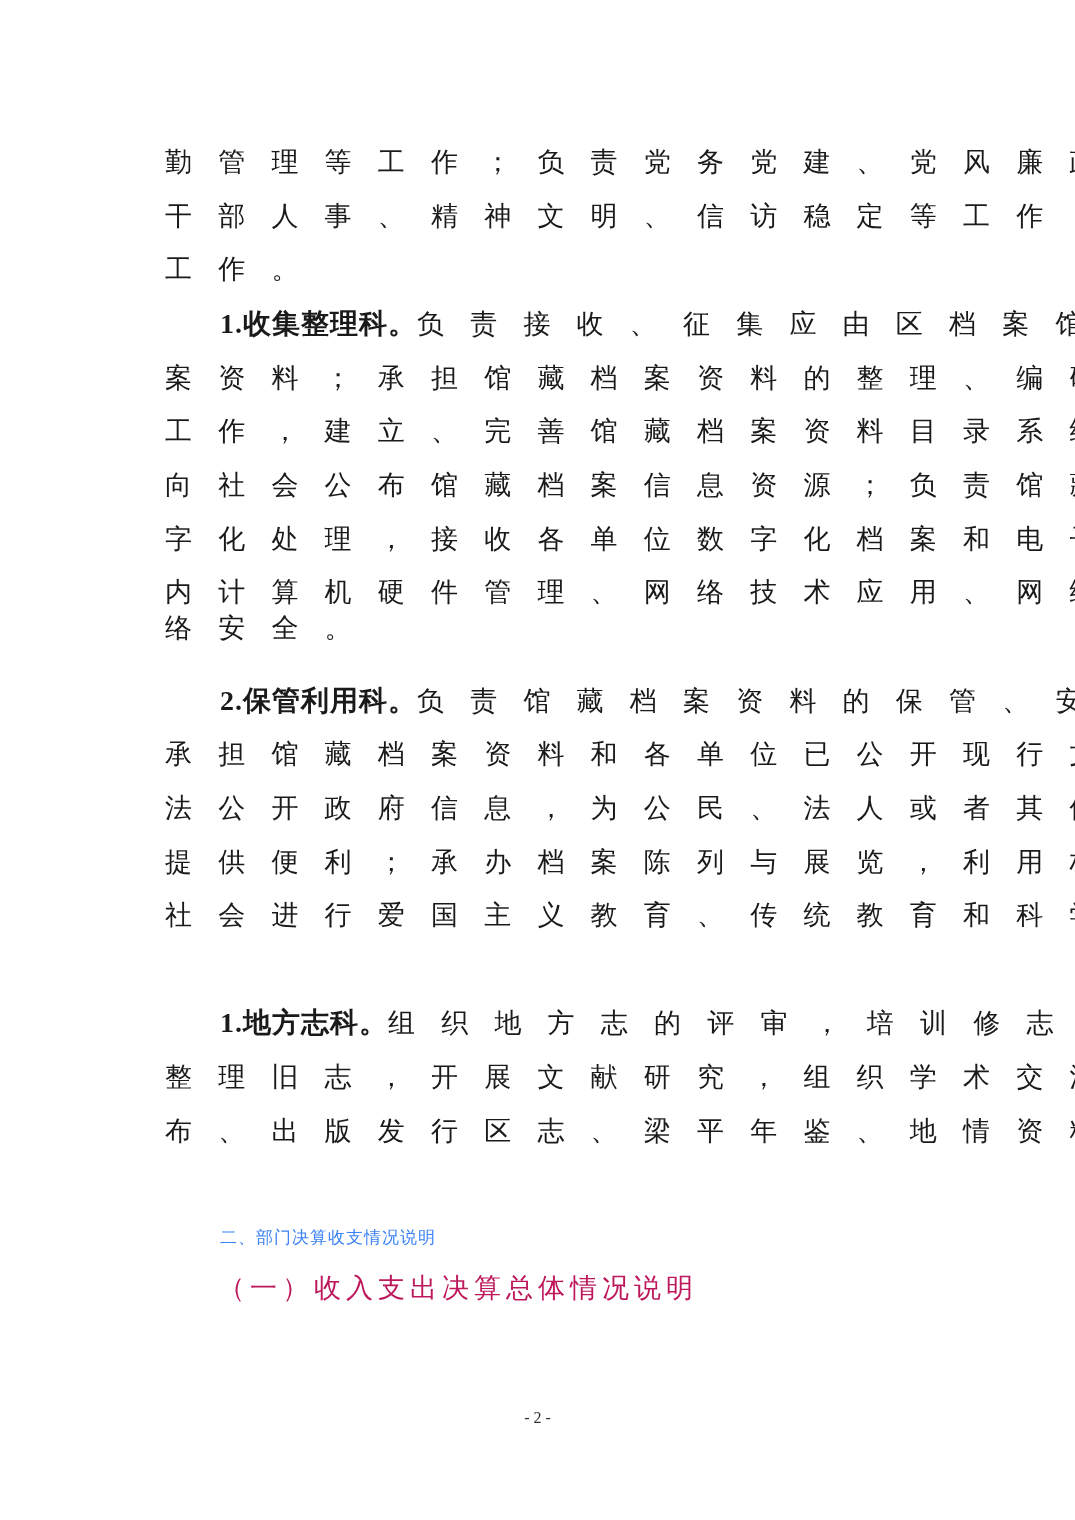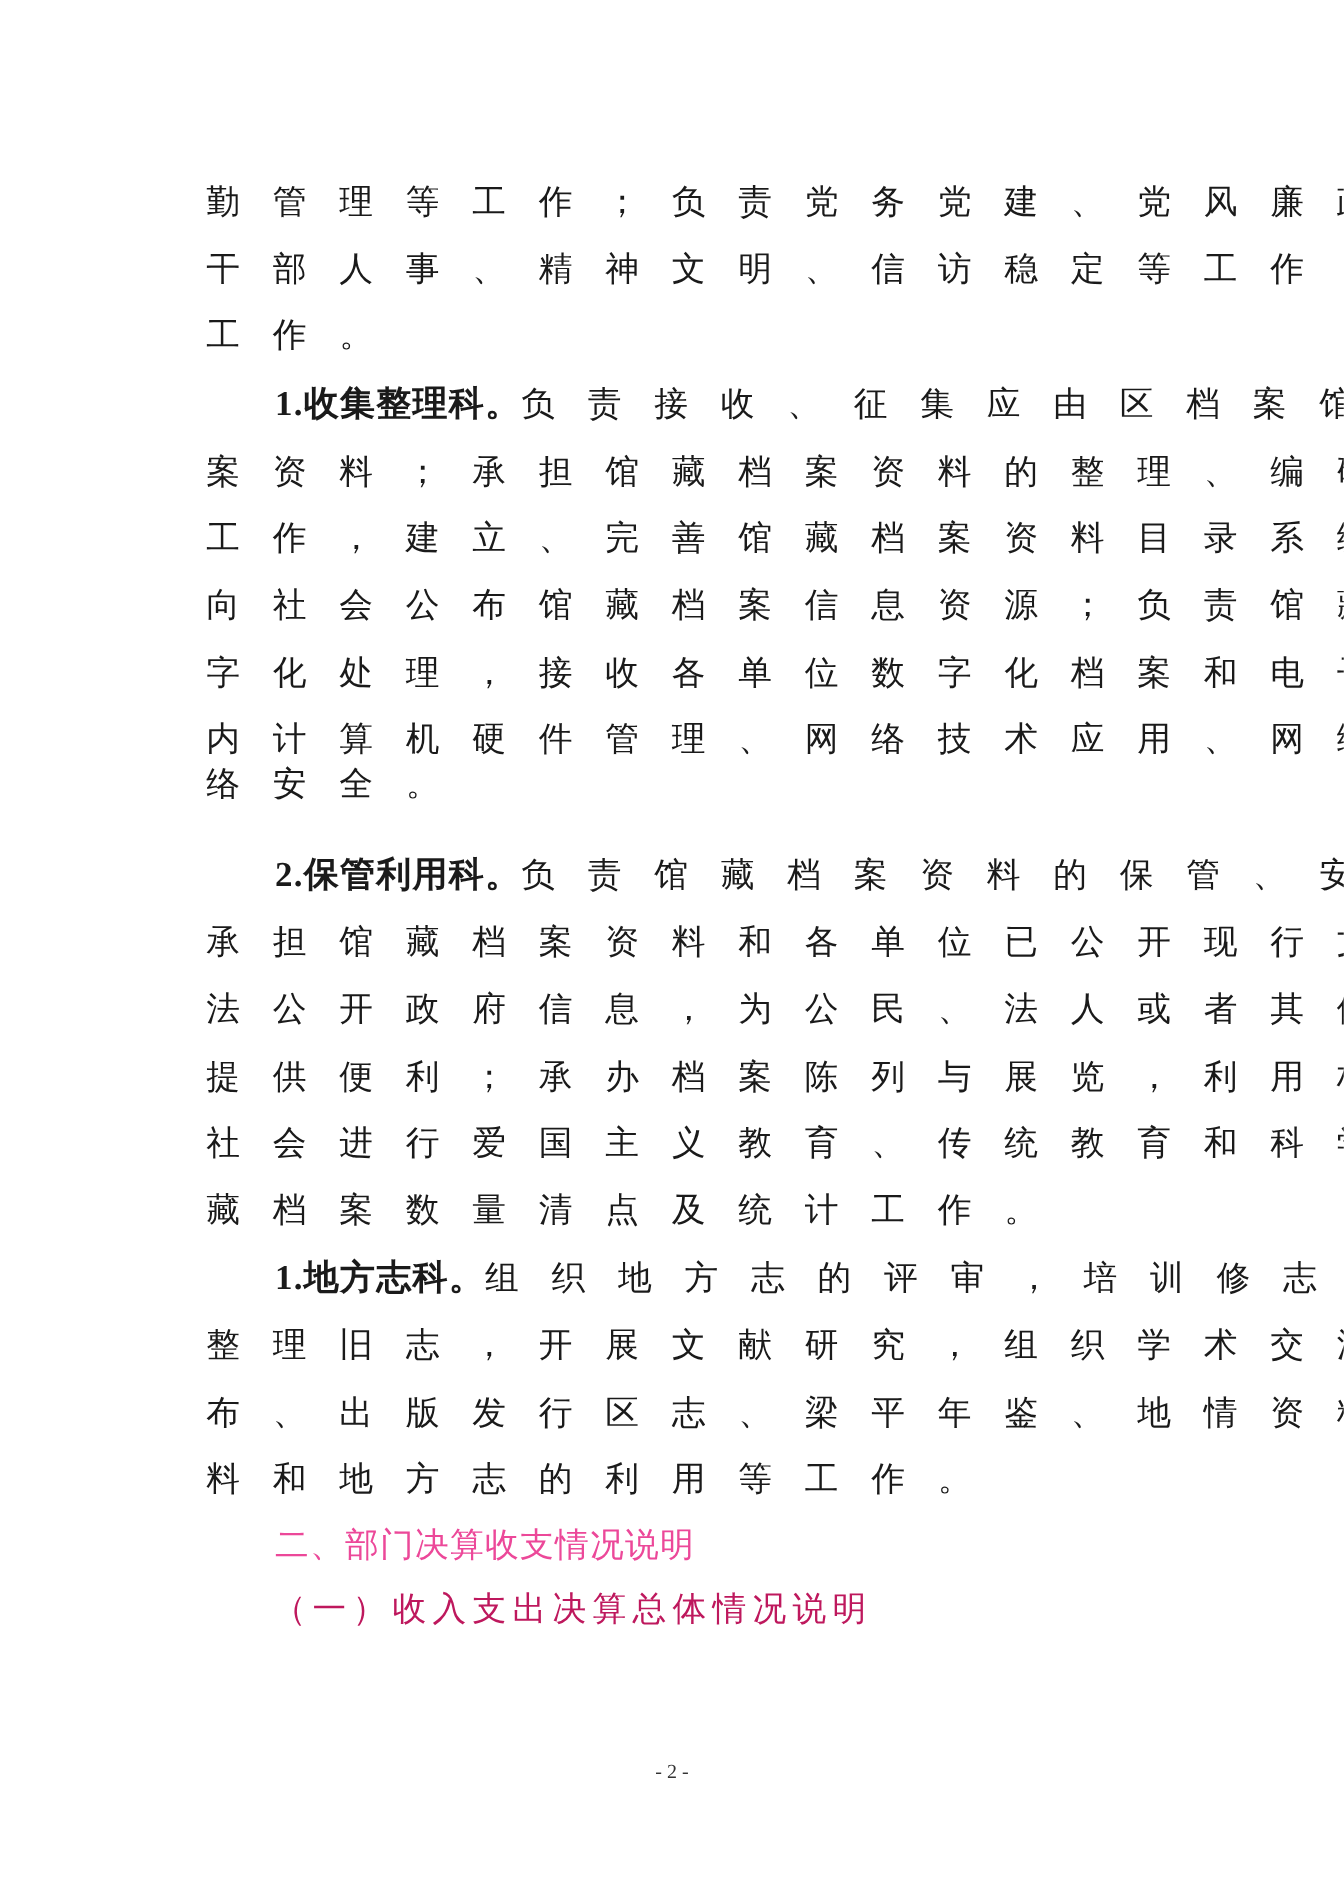--- a/index.html
+++ b/index.html
@@ -16,23 +16,23 @@
     line-height: 30px;
     height: 30px;
   }
   .indent { left: 220px; }
   .bold { font-weight: bold; letter-spacing: 1px; font-family: "Liberation Serif", "DejaVu Serif", serif; font-size: 28px; }
   .heading {
     position: absolute;
     left: 220px;
     white-space: nowrap;
     font-family: "DejaVu Sans", "Liberation Sans", sans-serif;
-    font-size: 27px;
+    font-size: 17px;
     letter-spacing: 1px;
-    color: #ec4899;
+    color: #3b82f6;
     line-height: 30px;
   }
   .subheading {
     position: absolute;
     left: 218px;
     white-space: nowrap;
     font-family: "DejaVu Serif", "Liberation Serif", serif;
     font-size: 27px;
     letter-spacing: 5px;
     color: #be185d;
@@ -67,26 +67,24 @@
   <div class="line" style="top:577px">内计算机硬件管理、网络技术应用、网络系统维护和信息网</div>
   <div class="line" style="top:613px">络安全。</div>
 
   <div class="line indent" style="top:686px; letter-spacing:0;">
     <span class="bold">2.保管利用科。</span><span style="letter-spacing:26.2px">负责馆藏档案资料的保管、安全工作；</span>
   </div>
   <div class="line" style="top:739px">承担馆藏档案资料和各单位已公开现行文件的利用工作，依</div>
   <div class="line" style="top:793px">法公开政府信息，为公民、法人或者其他组织获取档案信息</div>
   <div class="line" style="top:847px">提供便利；承办档案陈列与展览，利用档案资料、地方志向</div>
   <div class="line" style="top:900px">社会进行爱国主义教育、传统教育和科学文化教育；负责馆</div>
-  <div class="line" style="top:954px">藏档案数量清点及统计工作。</div>
 
   <div class="line indent" style="top:1008px; letter-spacing:0;">
     <span class="bold">1.地方志科。</span><span style="letter-spacing:26.2px">组织地方志的评审，培训修志队伍；收集、</span>
   </div>
   <div class="line" style="top:1062px">整理旧志，开展文献研究，组织学术交流；编纂、编译、公</div>
   <div class="line" style="top:1116px">布、出版发行区志、梁平年鉴、地情资料；负责汇编档案史</div>
-  <div class="line" style="top:1169px">料和地方志的利用等工作。</div>
 
   <div class="heading" style="top:1222px">二、部门决算收支情况说明</div>
   <div class="subheading" style="top:1273px">（一）收入支出决算总体情况说明</div>
 
   <div class="pagenum">- 2 -</div>
 </div>
 
 </body></html>

